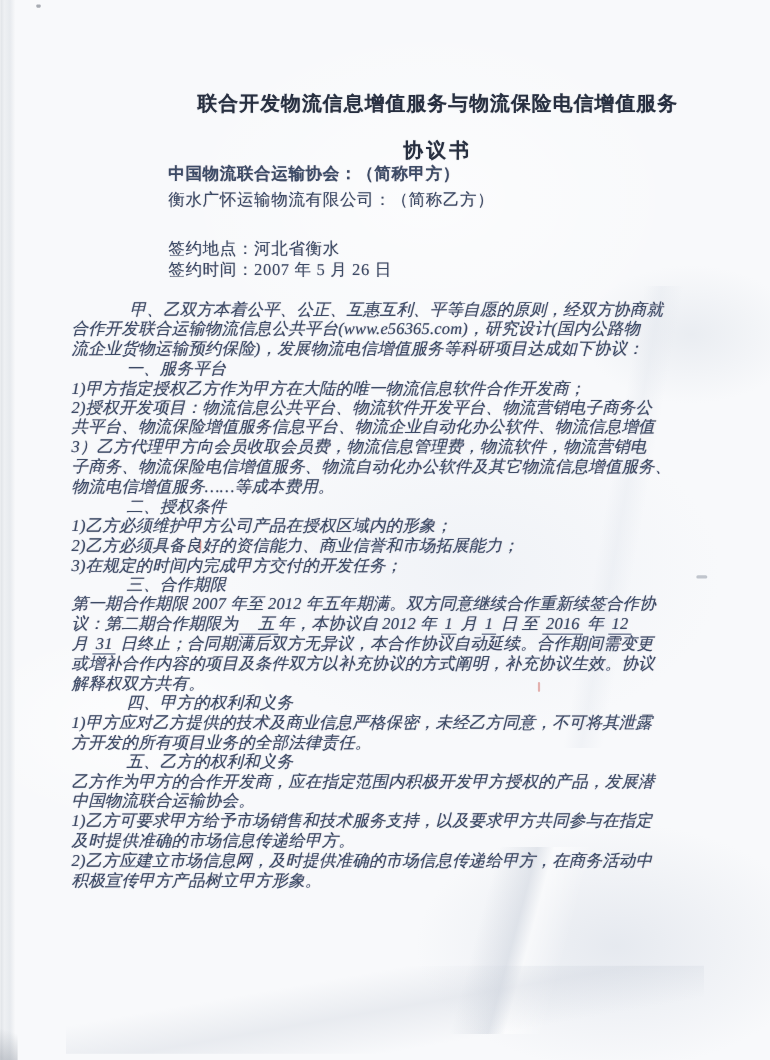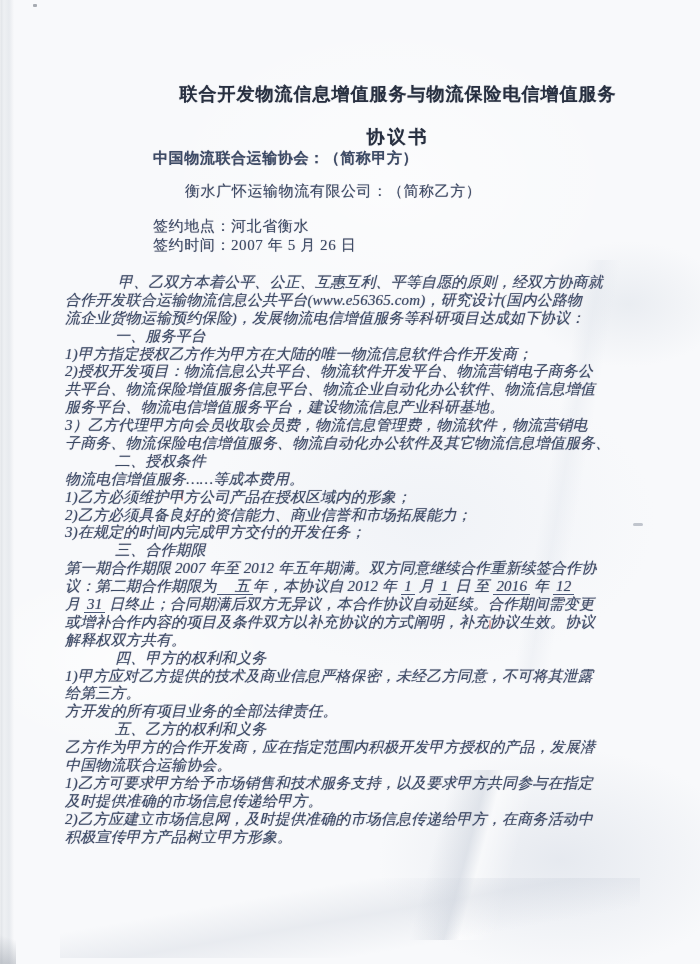--- a/index.html
+++ b/index.html
@@ -74,21 +74,21 @@
   .title-1{top:82px;}
   .title-2{top:125px;letter-spacing:3px;}
 
   .meta-line{
     position:absolute;left:153px;
     font-size:15px;letter-spacing:.6px;color:var(--ink);
     text-shadow:0 0 1px rgba(61,75,102,.35), .5px 0 .8px rgba(150,80,80,.14);
     white-space:nowrap;
   }
   .m1{top:149px;font-weight:bold;}
-  .m2{top:182px;margin-left:32px;}
+  .m2{top:172px;}
   .m3{top:217px;}
   .m4{top:236px;}
 
   .doc-body{
     position:absolute;left:65px;top:274px;width:545px;
     color:var(--ink);
   }
   .body-line{
     height:17.9px;line-height:17.9px;font-size:15px;letter-spacing:.15px;
     white-space:nowrap;
@@ -127,37 +127,35 @@
   <div class="meta-line m4">签约时间：2007 年 5 月 26 日</div>
 
   <div class="doc-body">
       <div class="body-line first"><span>甲、乙双方本着公平、公正、互惠互利、平等自愿的原则，经双方协商就</span></div>
       <div class="body-line normal"><span>合作开发联合运输物流信息公共平台(www.e56365.com)，研究设计(国内公路物</span></div>
       <div class="body-line normal"><span>流企业货物运输预约保险)，发展物流电信增值服务等科研项目达成如下协议：</span></div>
       <div class="body-line heading"><span>一、服务平台</span></div>
       <div class="body-line normal"><span>1)甲方指定授权乙方作为甲方在大陆的唯一物流信息软件合作开发商；</span></div>
       <div class="body-line normal"><span>2)授权开发项目：物流信息公共平台、物流软件开发平台、物流营销电子商务公</span></div>
       <div class="body-line normal"><span>共平台、物流保险增值服务信息平台、物流企业自动化办公软件、物流信息增值</span></div>
-      <div class="body-line normal"><span>服务平台、物流电信增值服务平台，建设物流信息产业科研基地。</span></div>
       <div class="body-line normal"><span>3）乙方代理甲方向会员收取会员费，物流信息管理费，物流软件，物流营销电</span></div>
       <div class="body-line normal"><span>子商务、物流保险电信增值服务、物流自动化办公软件及其它物流信息增值服务、</span></div>
+      <div class="body-line normal"><span>物流电信增值服务……等成本费用。</span></div>
       <div class="body-line heading"><span>二、授权条件</span></div>
-      <div class="body-line normal"><span>物流电信增值服务……等成本费用。</span></div>
       <div class="body-line normal"><span>1)乙方必须维护甲方公司产品在授权区域内的形象；</span></div>
       <div class="body-line normal"><span>2)乙方必须具备良好的资信能力、商业信誉和市场拓展能力；</span></div>
       <div class="body-line normal"><span>3)在规定的时间内完成甲方交付的开发任务；</span></div>
       <div class="body-line heading"><span>三、合作期限</span></div>
       <div class="body-line normal"><span>第一期合作期限 2007 年至 2012 年五年期满。双方同意继续合作重新续签合作协</span></div>
       <div class="body-line normal"><span>议：第二期合作期限为</span><span class="blank">　五</span><span>年，本协议自 2012 年 </span><span class="blank">1</span><span> 月 </span><span class="blank">1</span><span> 日 至 </span><span class="blank">2016</span><span> 年 </span><span class="blank">12</span></div>
       <div class="body-line normal"><span>月 </span><span class="blank">31</span><span> 日终止；合同期满后双方无异议，本合作协议自动延续。合作期间需变更</span></div>
       <div class="body-line normal"><span>或增补合作内容的项目及条件双方以补充协议的方式阐明，补充协议生效。协议</span></div>
       <div class="body-line normal"><span>解释权双方共有。</span></div>
       <div class="body-line heading"><span>四、甲方的权利和义务</span></div>
       <div class="body-line normal"><span>1)甲方应对乙方提供的技术及商业信息严格保密，未经乙方同意，不可将其泄露</span></div>
-      <div class="body-line normal"><span>给第三方。</span></div>
       <div class="body-line normal"><span>方开发的所有项目业务的全部法律责任。</span></div>
       <div class="body-line heading"><span>五、乙方的权利和义务</span></div>
       <div class="body-line normal"><span>乙方作为甲方的合作开发商，应在指定范围内积极开发甲方授权的产品，发展潜</span></div>
       <div class="body-line normal"><span>中国物流联合运输协会。</span></div>
       <div class="body-line normal"><span>1)乙方可要求甲方给予市场销售和技术服务支持，以及要求甲方共同参与在指定</span></div>
       <div class="body-line normal"><span>及时提供准确的市场信息传递给甲方。</span></div>
       <div class="body-line normal"><span>2)乙方应建立市场信息网，及时提供准确的市场信息传递给甲方，在商务活动中</span></div>
       <div class="body-line normal"><span>积极宣传甲方产品树立甲方形象。</span></div>
     </div>
 

